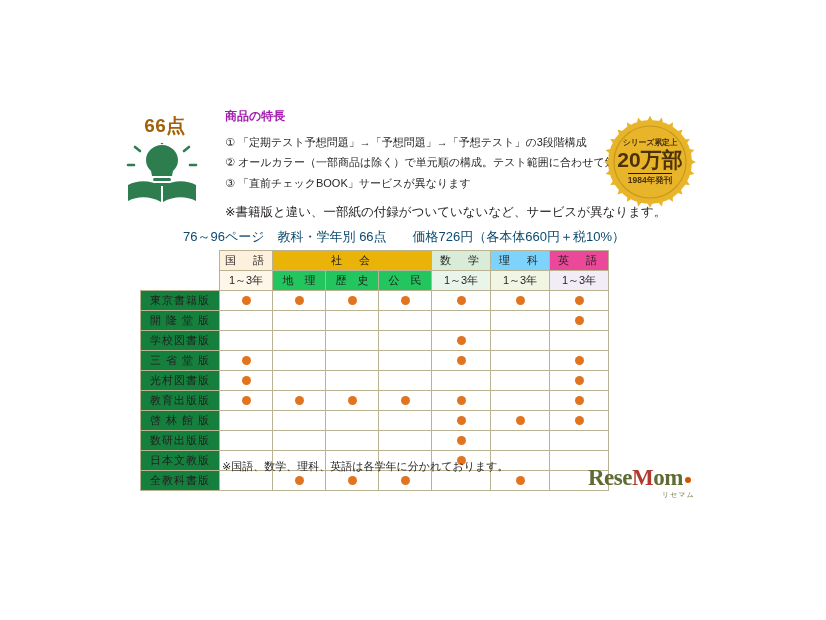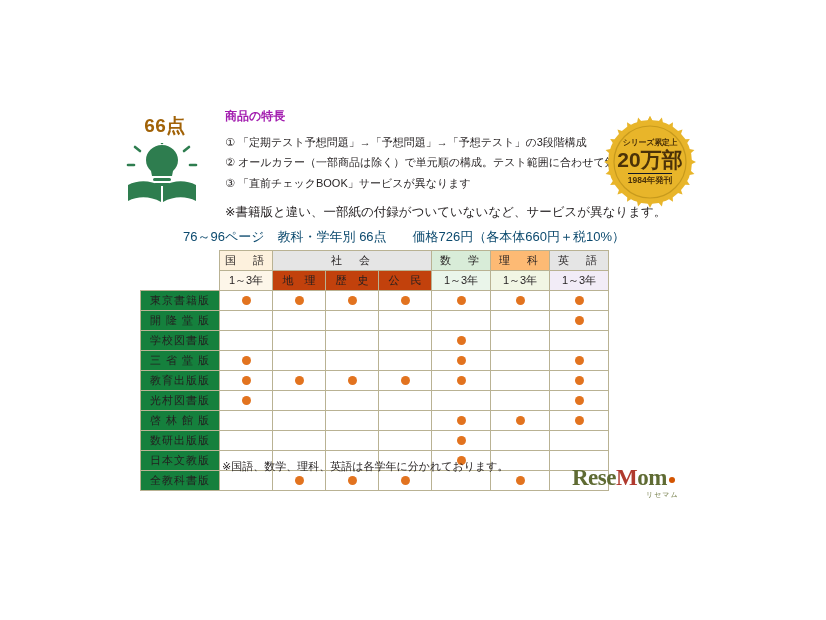--- a/index.html
+++ b/index.html
@@ -110,27 +110,27 @@
     border:1px solid #b9b293;
     padding:0;
     text-align:center;
     vertical-align:middle;
     font-weight:normal;
     font-size:11px;
     color:#231f20;
     height:19px;
   }
   .hdr-kokugo{background:#fdf1dd;font-size:12px;letter-spacing:3px;}
-  .hdr-shakai{background:#e5e5e5;font-size:12px;letter-spacing:3px;}
+  .hdr-shakai{background:#eab308;font-size:12px;letter-spacing:3px;}
   .hdr-sugaku{background:#d8ecd8;font-size:12px;letter-spacing:3px;}
-  .hdr-rika{background:#fdba74;font-size:12px;letter-spacing:3px;}
-  .hdr-eigo{background:#e5e5e5;font-size:12px;letter-spacing:3px;}
+  .hdr-rika{background:#7dd3fc;font-size:12px;letter-spacing:3px;}
+  .hdr-eigo{background:#ec4899;font-size:12px;letter-spacing:3px;}
 
   .sub-kokugo{background:#fdf6e9;}
-  .sub-shakai{background:#c2410c;}
+  .sub-shakai{background:#22c55e;}
   .sub-sugaku{background:#eaf5ea;}
   .sub-rika{background:#f1f6e4;}
   .sub-eigo{background:#f2ecf7;}
 
   .corner{background:#ffffff;border:none !important;}
   .rowname{
     background:#15803d;
     width:78px;
     text-align:center;
     font-size:11.5px;
@@ -152,21 +152,21 @@
     position:absolute;
     left:222px;top:459px;
     font-size:11px;
     color:#231f20;
     white-space:nowrap;
   }
 
   
   .logo{
     position:absolute;
-    left:572px;top:466px;
+    left:588px;top:466px;
     width:140px;
     text-align:left;
   }
   .logo-main{
     font-size:23px;
     font-weight:bold;
     color:#5f6b33;
     letter-spacing:-0.5px;
     line-height:1;
     font-family:"Liberation Serif","DejaVu Serif",serif;
@@ -331,36 +331,36 @@
             <td class="rowname">三 省 堂 版</td>
             <td class="cell c-narrow"><span class="dot"></span></td>
             <td class="cell c-narrow"></td>
             <td class="cell c-narrow"></td>
             <td class="cell c-narrow"></td>
             <td class="cell c-wide"><span class="dot"></span></td>
             <td class="cell c-wide"></td>
             <td class="cell c-wide"><span class="dot"></span></td>
           </tr>
           <tr>
+            <td class="rowname">光村図書版</td>
+            <td class="cell c-narrow"><span class="dot"></span></td>
+            <td class="cell c-narrow"></td>
+            <td class="cell c-narrow"></td>
+            <td class="cell c-narrow"></td>
+            <td class="cell c-wide"></td>
+            <td class="cell c-wide"></td>
+            <td class="cell c-wide"><span class="dot"></span></td>
+          </tr>
+          <tr>
             <td class="rowname">教育出版版</td>
             <td class="cell c-narrow"><span class="dot"></span></td>
             <td class="cell c-narrow"><span class="dot"></span></td>
             <td class="cell c-narrow"><span class="dot"></span></td>
             <td class="cell c-narrow"><span class="dot"></span></td>
             <td class="cell c-wide"><span class="dot"></span></td>
-            <td class="cell c-wide"></td>
-            <td class="cell c-wide"><span class="dot"></span></td>
-          </tr>
-          <tr>
-            <td class="rowname">光村図書版</td>
-            <td class="cell c-narrow"><span class="dot"></span></td>
-            <td class="cell c-narrow"></td>
-            <td class="cell c-narrow"></td>
-            <td class="cell c-narrow"></td>
-            <td class="cell c-wide"></td>
             <td class="cell c-wide"></td>
             <td class="cell c-wide"><span class="dot"></span></td>
           </tr>
           <tr>
             <td class="rowname">啓 林 館 版</td>
             <td class="cell c-narrow"></td>
             <td class="cell c-narrow"></td>
             <td class="cell c-narrow"></td>
             <td class="cell c-narrow"></td>
             <td class="cell c-wide"><span class="dot"></span></td>

